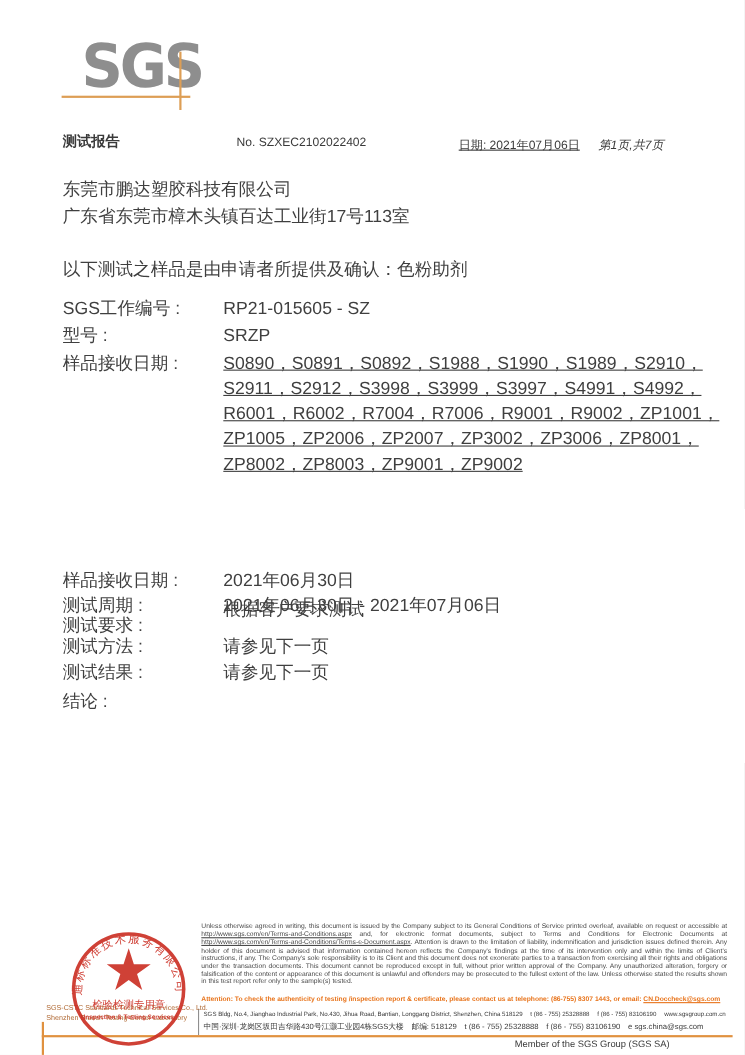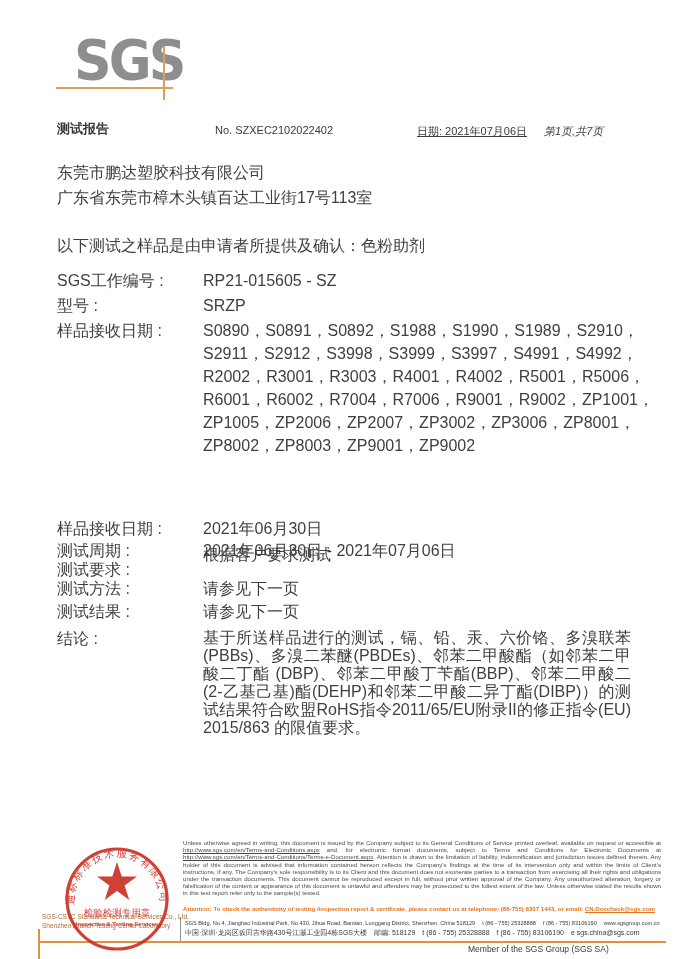--- a/index.html
+++ b/index.html
@@ -14,21 +14,21 @@
     font-family:"DejaVu Sans","Liberation Sans",sans-serif;
   }
   .logo-hline{position:absolute;left:56px;top:87px;width:117px;height:2px;background:#dd9e55;}
   .logo-vline{position:absolute;left:163px;top:47px;width:2px;height:53px;background:#dd9e55;}
   .doc-title{position:absolute;left:57px;top:120px;font-size:13px;font-weight:bold;color:#3a3a3a;}
   .hd{position:absolute;top:124px;font-size:11px;color:#3a3a3a;}
   .hd.no{left:215px;} .hd.date{left:417px;text-decoration:underline;} .hd.pg{left:544px;font-style:italic;}
   
   .t{position:absolute;font-size:16px;color:#3f3f3f;line-height:14px;}
   .lbl{left:57px;} .val{left:203px;}
-  .ref-lines div{height:23px;}
+  .ref-lines div{height:23px;text-decoration:underline;}
   .concl{width:428px;line-height:18px;text-align:justify;}
   
   .legal{
     position:absolute;left:183px;top:839px;width:478px;font-size:6.1px;line-height:7.2px;
     color:#4a4a4a;text-align:justify;
   }
   .legal .url{text-decoration:underline;}
   .attention{
     position:absolute;left:183px;top:905px;width:478px;font-size:6.1px;line-height:7.2px;
     color:#e8731a;font-weight:bold;
@@ -68,21 +68,20 @@
   <div class="t lbl" style="top:274px">SGS工作编号 :</div>
   <div class="t val" style="top:274px">RP21-015605 - SZ</div>
 
   <div class="t lbl" style="top:299px">型号 :</div>
   <div class="t val" style="top:299px">SRZP</div>
 
   <div class="t lbl" style="top:324px">样品接收日期 :</div>
   <div class="t val ref-lines" style="top:324px">
     <div>S0890，S0891，S0892，S1988，S1990，S1989，S2910，</div>
     <div>S2911，S2912，S3998，S3999，S3997，S4991，S4992，</div>
-    <div>R2002，R3001，R3003，R4001，R4002，R5001，R5006，</div>
     <div>R6001，R6002，R7004，R7006，R9001，R9002，ZP1001，</div>
     <div>ZP1005，ZP2006，ZP2007，ZP3002，ZP3006，ZP8001，</div>
     <div>ZP8002，ZP8003，ZP9001，ZP9002</div>
   </div>
 
   <div class="t lbl" style="top:522px">样品接收日期 :</div>
   <div class="t val" style="top:522px">2021年06月30日</div>
 
   <div class="t lbl" style="top:544px">测试周期 :</div>
   <div class="t val" style="top:544px">2021年06月30日 - 2021年07月06日</div>
@@ -90,21 +89,20 @@
   <div class="t lbl" style="top:563px">测试要求 :</div>
   <div class="t val" style="top:548px">根据客户要求测试</div>
 
   <div class="t lbl" style="top:582px">测试方法 :</div>
   <div class="t val" style="top:582px">请参见下一页</div>
 
   <div class="t lbl" style="top:605px">测试结果 :</div>
   <div class="t val" style="top:605px">请参见下一页</div>
 
   <div class="t lbl" style="top:632px">结论 :</div>
-  <div class="t val concl" style="top:629px">基于所送样品进行的测试，镉、铅、汞、六价铬、多溴联苯(PBBs)、多溴二苯醚(PBDEs)、邻苯二甲酸酯（如邻苯二甲酸二丁酯 (DBP)、邻苯二甲酸丁苄酯(BBP)、邻苯二甲酸二(2-乙基己基)酯(DEHP)和邻苯二甲酸二异丁酯(DIBP)）的测试结果符合欧盟RoHS指令2011/65/EU附录II的修正指令(EU) 2015/863 的限值要求。</div>
 
   <div class="legal"><span>Unless otherwise agreed in writing, this document is issued by the Company subject to its General Conditions of Service printed overleaf, available on request or accessible at </span><span class="url">http://www.sgs.com/en/Terms-and-Conditions.aspx</span><span> and, for electronic format documents, subject to Terms and Conditions for Electronic Documents at </span><span class="url">http://www.sgs.com/en/Terms-and-Conditions/Terms-e-Document.aspx</span><span>. Attention is drawn to the limitation of liability, indemnification and jurisdiction issues defined therein. Any holder of this document is advised that information contained hereon reflects the Company's findings at the time of its intervention only and within the limits of Client's instructions, if any. The Company's sole responsibility is to its Client and this document does not exonerate parties to a transaction from exercising all their rights and obligations under the transaction documents. This document cannot be reproduced except in full, without prior written approval of the Company. Any unauthorized alteration, forgery or falsification of the content or appearance of this document is unlawful and offenders may be prosecuted to the fullest extent of the law. Unless otherwise stated the results shown in this test report refer only to the sample(s) tested.</span></div>
 
   <div class="attention"><span>Attention: To check the authenticity of testing /inspection report &amp; certificate, please contact us at telephone: (86-755) 8307 1443, or email: </span><span class="mail">CN.Doccheck@sgs.com</span></div>
 
   <div class="addr-divider"></div>
 
   <div class="addr-en">
     <span>SGS Bldg, No.4, Jianghao Industrial Park, No.430, Jihua Road, Bantian, Longgang District, Shenzhen, China 518129</span><span>t (86 - 755) 25328888</span><span>f (86 - 755) 83106190</span><span>www.sgsgroup.com.cn</span>
   </div>

